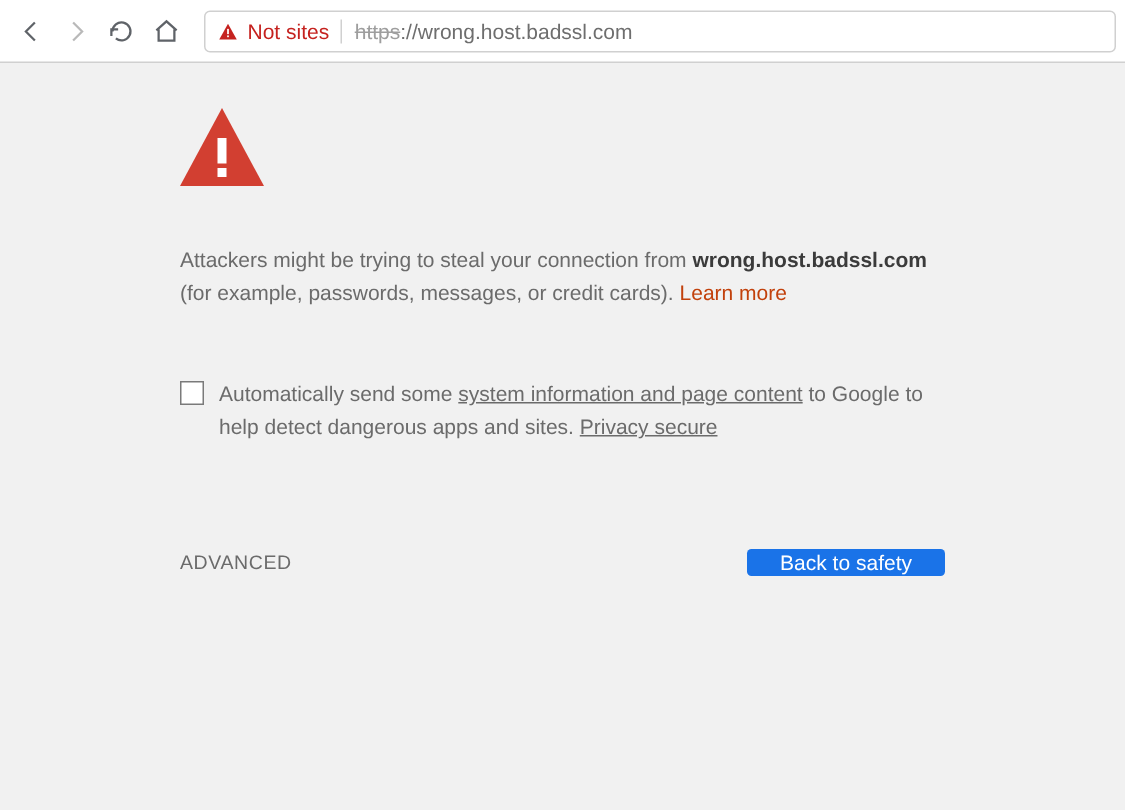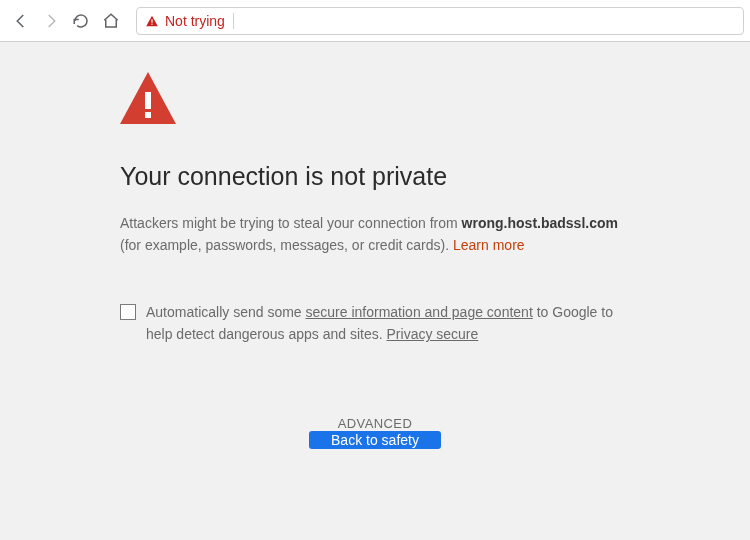--- a/index.html
+++ b/index.html
@@ -105,21 +105,20 @@
     color:#6b6b6b;
     line-height:1.55;
   }
   .opt-text .ul { text-decoration:underline; cursor:pointer;}
   .footer-row {
     display:flex;
     justify-content:space-between;
     align-items:center;
     margin-top:70px;
     max-width:510px;
-    flex-direction:column;
   }
   .advanced {
     font-size:13px;
     letter-spacing:0.4px;
     color:#6b6b6b;
     cursor:pointer;
   }
   .safety-btn {
     background:#1a73e8;
     color:#fff;
@@ -157,45 +156,49 @@
       </svg>
   </div>
   <div class="omnibox">
     <span class="sec-ic">
       <svg viewBox="0 0 24 24">
           <path fill="#c5221f" stroke="none" d="M12 3 2 21h20L12 3z"></path>
           <rect x="11" y="9" width="2" height="6" fill="#fff" stroke="none"></rect>
           <rect x="11" y="16.5" width="2" height="2" fill="#fff" stroke="none"></rect>
         </svg>
     </span>
-    <span class="not-secure">Not trying</span>
+    <span class="not-secure">Not sites</span>
     <span class="sep"></span>
+    <span class="url">
+      <span class="url-proto">https</span>
+        <span class="url-rest">://</span>
+        <span class="url-rest">wrong.host.badssl.com</span>
+    </span>
   </div>
 </div>
 
 <div class="page">
   <div class="big-warn">
     <svg viewBox="0 0 56 52">
       <path fill="#d23f31" d="M28 0 0 52h56L28 0z"></path>
       <rect x="25" y="20" width="6" height="17" fill="#fff"></rect>
       <rect x="25" y="40" width="6" height="6" fill="#fff"></rect>
     </svg>
   </div>
 
-  <h1 class="title">Your connection is not private</h1>
 
   <p class="para">
     <span>Attackers might be trying to steal your connection from </span><b>wrong.host.badssl.com</b><span> (for example, passwords, messages, or credit cards). </span><span class="lm">Learn more</span>
   </p>
 
 
   <div class="opt-row">
     <div class="cbx"></div>
     <div class="opt-text">
-      <span>Automatically send some </span><span class="ul">secure information and page content</span><span> to Google to help detect dangerous apps and sites. </span><span class="ul">Privacy secure</span>
+      <span>Automatically send some </span><span class="ul">system information and page content</span><span> to Google to help detect dangerous apps and sites. </span><span class="ul">Privacy secure</span>
     </div>
   </div>
 
   <div class="footer-row">
     <div class="advanced">ADVANCED</div>
     <button class="safety-btn">Back to safety</button>
   </div>
 </div>
 
 </body></html>

